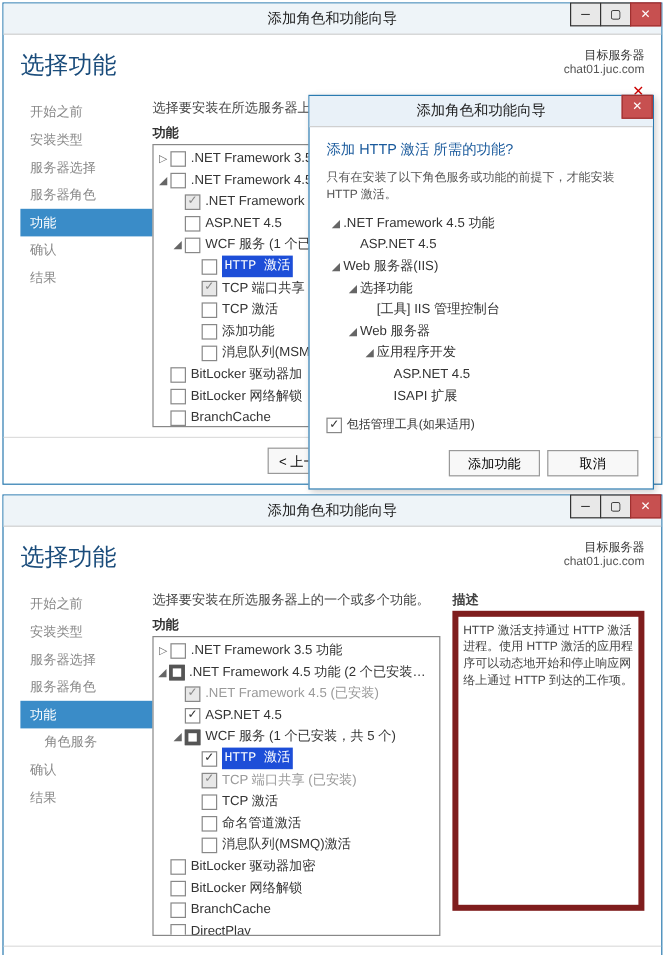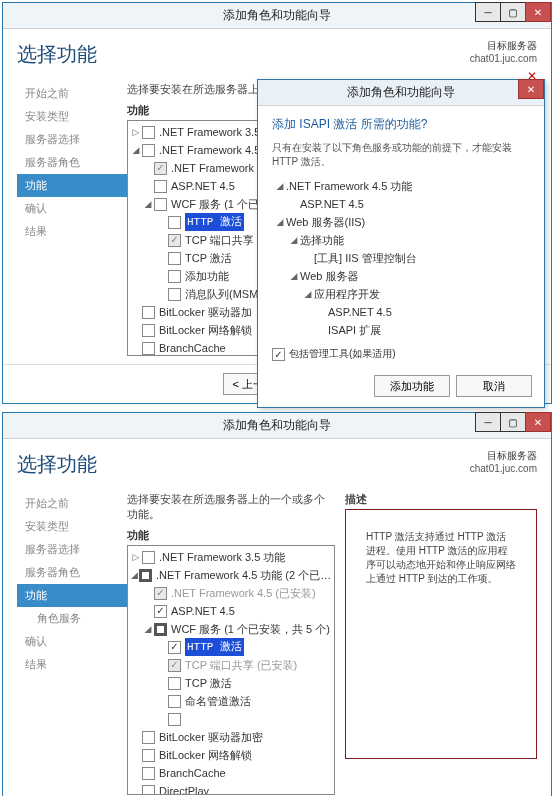--- a/index.html
+++ b/index.html
@@ -37,22 +37,22 @@
 .tgl.sp { visibility: hidden; }
 .cb { width: 13px; height: 13px; border: 1px solid #888; margin-right: 4px; display: inline-flex; align-items: center; justify-content: center; font-size: 10px; color: #333; background: #fff; cursor: pointer; flex-shrink: 0; }
 .cb.checked::after { content: "✓"; }
 .cb.grey { background: #e8e8e8; color: #888; }
 .cb.grey.checked::after { color: #888; }
 .lbl { overflow: hidden; text-overflow: ellipsis; }
 .lbl.hi { background: #1d4ed8; color: #fff; padding: 0 2px; font-family: Liberation Mono, monospace; }
 .lbl.grey { color: #999; }
 .i1 { padding-left: 14px; } .i2 { padding-left: 28px; }
 
-.desc-col { width: 192px; margin-left: 10px; font-size: 10px; color: #444; }
-.desc-box { border: 1px solid #7f1d1d; padding: 20px; height: 250px; }
+.desc-col { width: 160px; margin-left: 10px; font-size: 10px; color: #444; }
+.desc-box { border: 5px solid #7f1d1d; padding: 4px; height: 250px; }
 
 .footer { display: flex; justify-content: flex-end; gap: 4px; padding: 8px 12px; border-top: 1px solid #ddd; }
 .btn { min-width: 76px; height: 22px; border: 1px solid #999; background: #f8f8f8; font-size: 11px; cursor: pointer; }
 .btn.disabled { color: #aaa; border-color: #ccc; cursor: default; }
 
 
 .modal { position: absolute; right: 6px; top: 76px; width: 288px; border: 1px solid #2a7ab0; background: #fff; box-shadow: 2px 2px 6px rgba(0,0,0,.2); }
 .modal .titlebar { background: #e9f1f8; }
 .modal .mbody { padding: 10px 14px 8px; font-size: 11px; color: #333; }
 .modal .q { color: #1a5a9c; font-size: 12px; margin-bottom: 8px; }
@@ -180,21 +180,21 @@
   </div>
 
   <div class="modal">
     <div class="titlebar">
       <span class="title">添加角色和功能向导</span>
       <div class="controls">
         <div class="ctrl close">✕</div>
       </div>
     </div>
     <div class="mbody">
-      <div class="q">添加 ISAPI 激活 所需的功能?</div>
+      <div class="q">添加 HTTP 激活 所需的功能?</div>
       <div class="note">只有在安装了以下角色服务或功能的前提下，才能安装 HTTP 激活。</div>
       <div class="tree" id="mtree">
             <div class="row mrow" style="padding-left: 0px;">
               <span class="tgl">◢</span>
               <span class="lbl">.NET Framework 4.5 功能</span>
             </div>
             <div class="row mrow" style="padding-left: 14px;">
               <span class="tgl sp">▷</span>
               <span class="lbl">ASP.NET 4.5</span>
             </div>
@@ -317,20 +317,21 @@
                   <span class="lbl">TCP 激活</span>
                 </div>
                 <div class="row i2">
                   <span class="tgl sp">▷</span>
                   <span class="cb"></span>
                   <span class="lbl">命名管道激活</span>
                 </div>
                 <div class="row i2">
                   <span class="tgl sp">▷</span>
                   <span class="cb"></span>
+                  <span class="lbl">消息队列(MSMQ)激活</span>
                 </div>
                 <div class="row i0">
                   <span class="tgl sp">▷</span>
                   <span class="cb"></span>
                   <span class="lbl">BitLocker 驱动器加密</span>
                 </div>
                 <div class="row i0">
                   <span class="tgl sp">▷</span>
                   <span class="cb"></span>
                   <span class="lbl">BitLocker 网络解锁</span>

